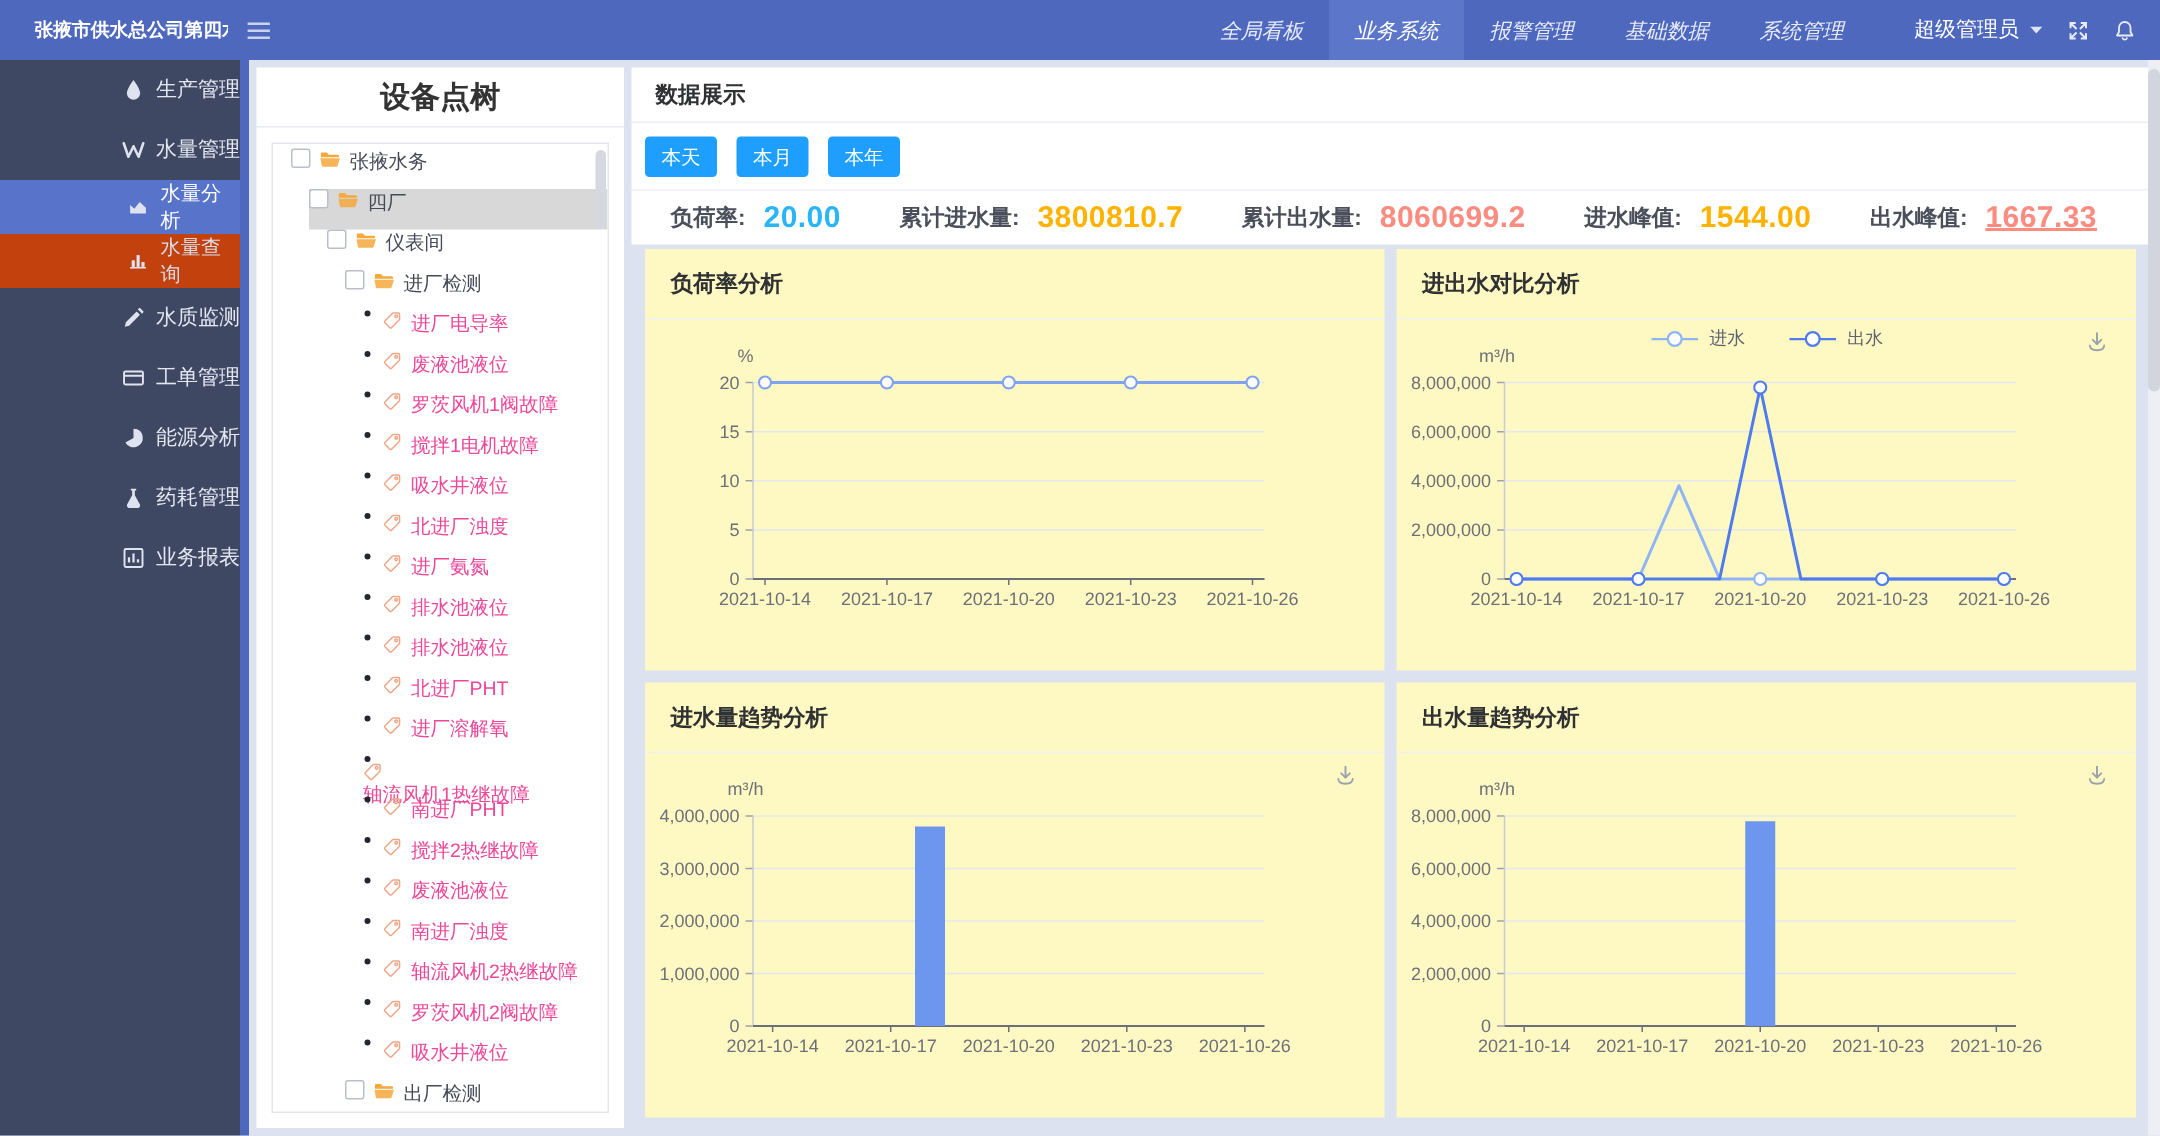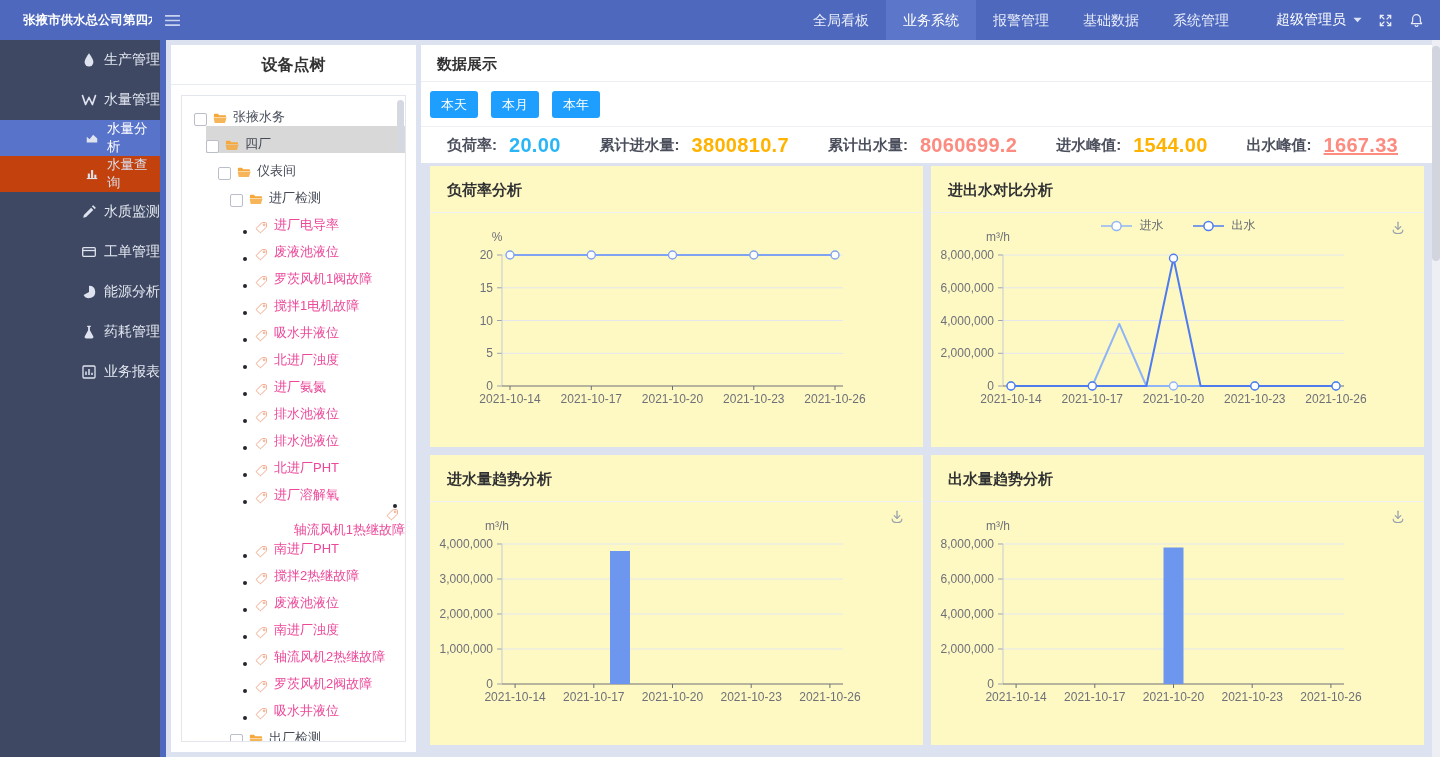--- a/index.html
+++ b/index.html
@@ -7,21 +7,21 @@
   body { position:relative; overflow:hidden; background:#DCE2EF;
          font-family:"Liberation Sans","DejaVu Sans",sans-serif; color:#333; }
 
   
   .topbar { position:absolute; left:0; top:0; width:1440px; height:40px; background:#4D68BD;
             color:#fff; display:flex; align-items:center; z-index:5; }
   .topbar-title { padding-left:23px; width:152px; font-size:12.5px; font-weight:bold;
                   white-space:nowrap; overflow:hidden; }
   .collapse-btn { margin-left:12px; color:#C9D3F0; cursor:pointer; }
   .collapse-btn svg { width:17px; height:13px; display:block; }
-  .topnav { margin-left:auto; display:flex; height:40px; }
+  .topnav { margin-left:auto; display:flex; height:40px;font-style:italic; }
   .nav-item { line-height:40px; padding:0 17px; font-size:14px; color:#E8ECFA; cursor:pointer; }
   .nav-item.active { background:#5C77C9; color:#fff; }
   .user-area { display:flex; align-items:center; padding:0 16px 0 30px; gap:16px; }
   .user-name { font-size:14px; display:flex; align-items:center; gap:7px; cursor:pointer; }
   .caret svg { width:9px; height:6px; display:block; color:#DDE4F5; }
   .icon-btn { cursor:pointer; }
   .icon-btn svg { width:15px; height:15px; display:block; color:#E8ECFA; }
 
   
   .sidebar { position:absolute; top:40px; left:0; width:160px; bottom:0; background:#3E4862; }
@@ -33,25 +33,25 @@
   .chev { position:absolute; right:13px; color:#A9B2C8; }
   .chev svg { width:11px; height:11px; display:block; }
   .submenu { background:#c2410c; }
   .submenu-item { height:36px; display:flex; align-items:center; padding-left:85px;
                   font-size:13.5px; color:#D9DEEC; cursor:pointer; }
   .submenu-item .mi-icon { width:14px; height:14px; margin-right:8px; }
   .submenu-item.active { background:#5873CA; color:#fff; }
 
   
   .tree-panel { position:absolute; left:171px; top:45px; width:245px; height:707px; background:#fff; }
-  .tree-header { height:40px; line-height:40px; text-align:center; font-size:16px; font-weight:bold;
+  .tree-header { height:40px; line-height:40px; text-align:center; font-size:20px; font-weight:bold;
                  color:#333; border-bottom:1px solid #E8EBF2; }
   .tree-box { position:absolute; left:10px; right:10px; top:50px; bottom:10px;
               border:1px solid #E3E6EC; overflow:hidden; padding-top:3px; }
-  .tree-row { height:27px; display:flex; align-items:flex-end; font-size:13px; cursor:pointer; }
+  .tree-row { height:27px; display:flex; align-items:flex-start; font-size:13px; cursor:pointer; }
   .tree-row.selected { background:#D8D8D8; }
   .checkbox { width:13px; height:13px; border:1px solid #B9BEC8; border-radius:2px;
               background:#fff; margin-right:5px; flex:none; cursor:pointer; }
   .folder-ic { width:16px; height:15px; color:#F5A83C; margin-right:5px; flex:none; }
   .folder-ic svg { width:16px; height:15px; display:block; }
   .bullet { width:4px; height:4px; border-radius:50%; background:#23262E; margin:0 8px 0 1px; flex:none; }
   .tag-ic { width:13px; height:13px; color:#F0A585; margin-right:6px; flex:none; }
   .tag-ic svg { width:13px; height:13px; display:block; }
   .tree-label { color:#ec4899; white-space:nowrap; }
   .tree-row.folder .tree-label { color:#454A56; }

